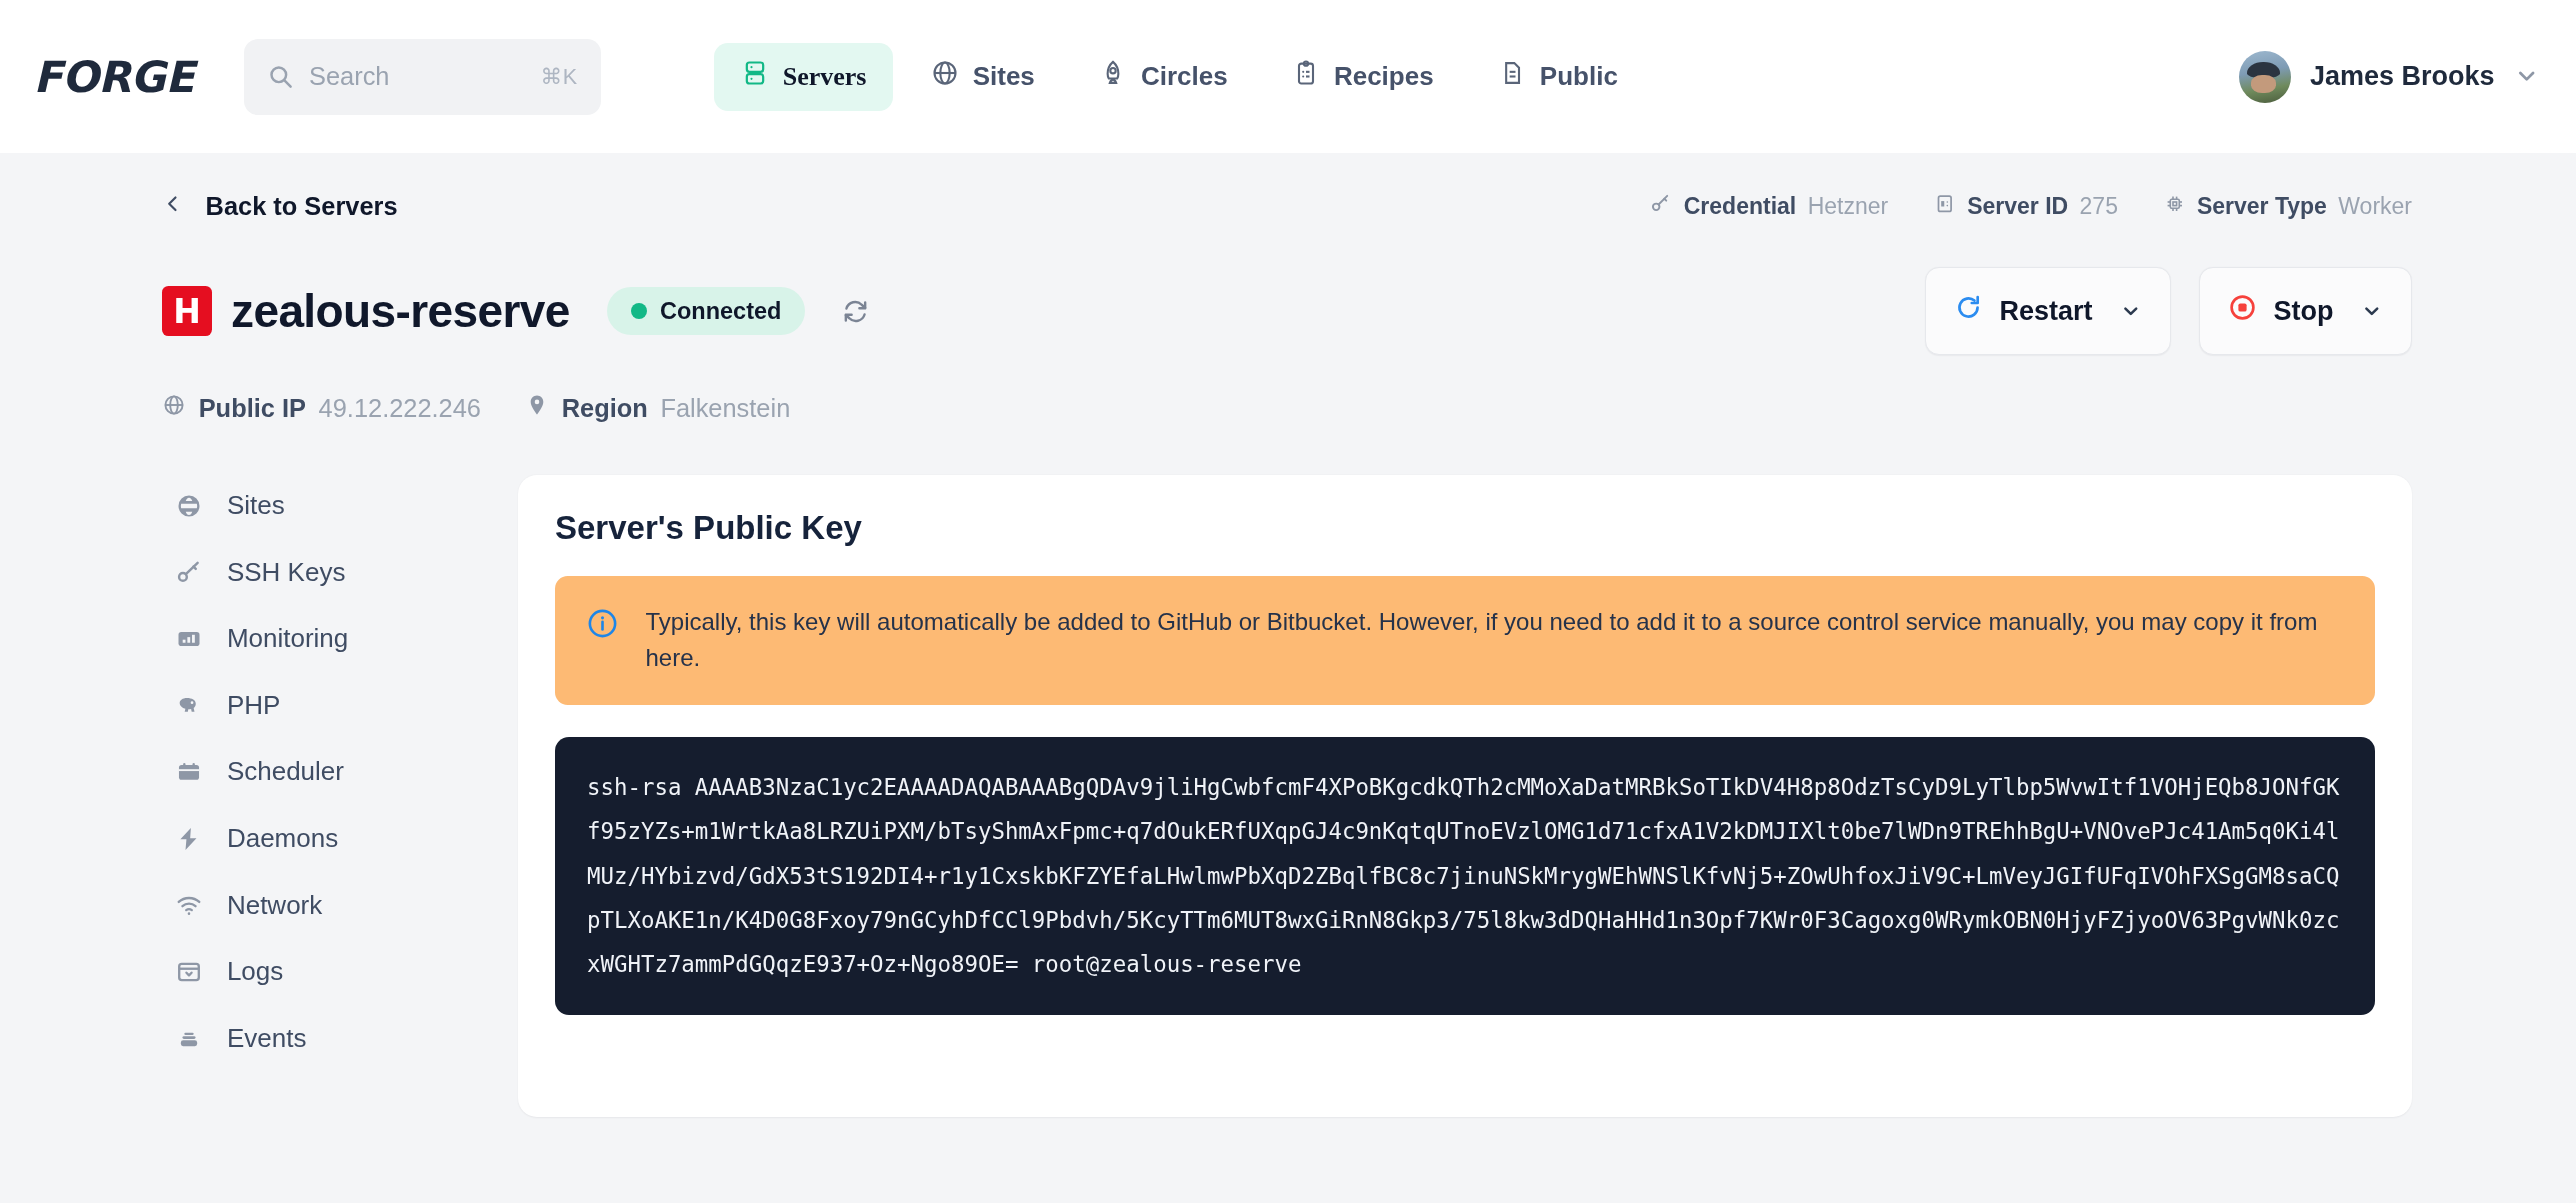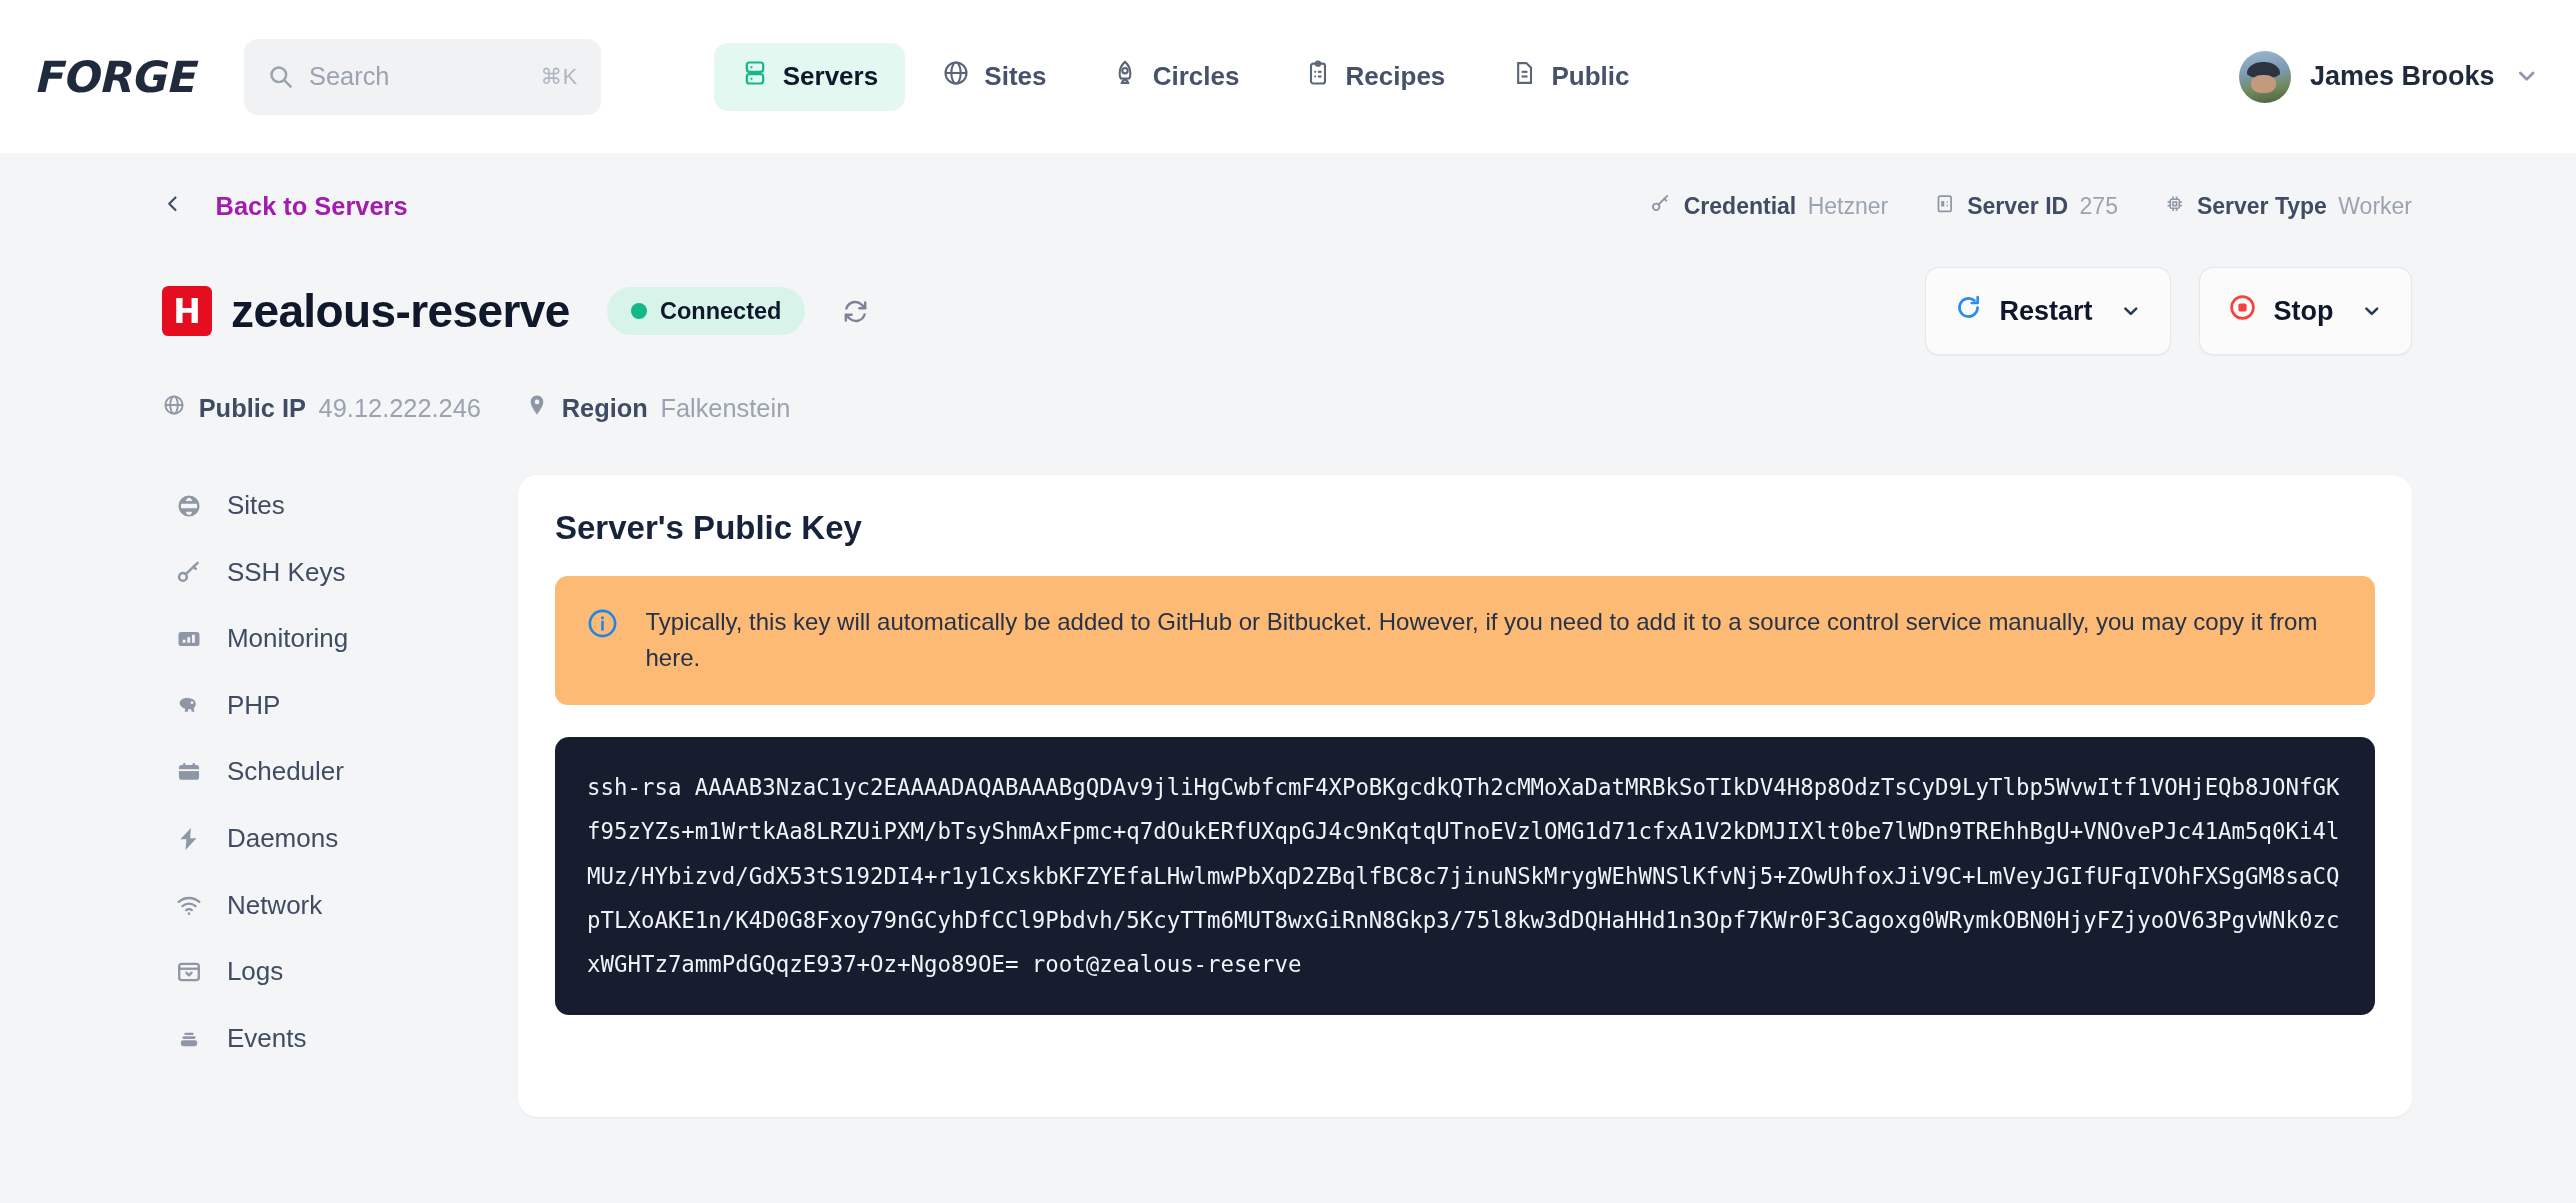--- a/index.html
+++ b/index.html
@@ -67,21 +67,21 @@
     display: flex;
     align-items: center;
     gap: 14px;
     padding: 16.5px 27px;
     border-radius: 14px;
     font-size: 26px;
     font-weight: 600;
     color: #46526a;
     white-space: nowrap;
   }
-  .navitem.active { background: #e3f8f1; color: #12b886; }
+  .navitem.active { background: #e3f8f1; color: #12b886; font-family: Liberation Serif, serif; }
   .navitem.active .nav-label { color: #0f172a; }
 
   .user {
     position: absolute;
     right: 37px;
     top: 50%;
     transform: translateY(-50%);
     display: flex;
     align-items: center;
     gap: 19px;
@@ -111,22 +111,22 @@
   .username { font-size: 27px; font-weight: 600; color:#1f2a3c; white-space:nowrap;}
 
   
   .page { padding: 0 37px; }
   .crumbrow {
     display:flex; align-items:center;
     justify-content: space-between;
     padding-top: 39px;
   }
   .crumb {
-    display:flex; align-items:center; gap: 32px;
-    font-size: 25.4px; font-weight:600; color:#a21caf;
+    display:flex; align-items:center; gap: 22px;
+    font-size: 25.4px; font-weight:600; color:#0f172a;
     margin-left: 125px;
   }
   .metarow { display:flex; align-items:center; gap: 46px; margin-right: 127px;}
   .meta { display:flex; align-items:center; gap:11.4px; font-size:23px; font-weight:600; color:#3f4c63; white-space:nowrap;}
   .meta .mval { color:#9aa3b0; font-weight:500; }
 
   .titlerow {
     display:flex; align-items:center;
     justify-content: space-between;
     margin-top: 46px;

